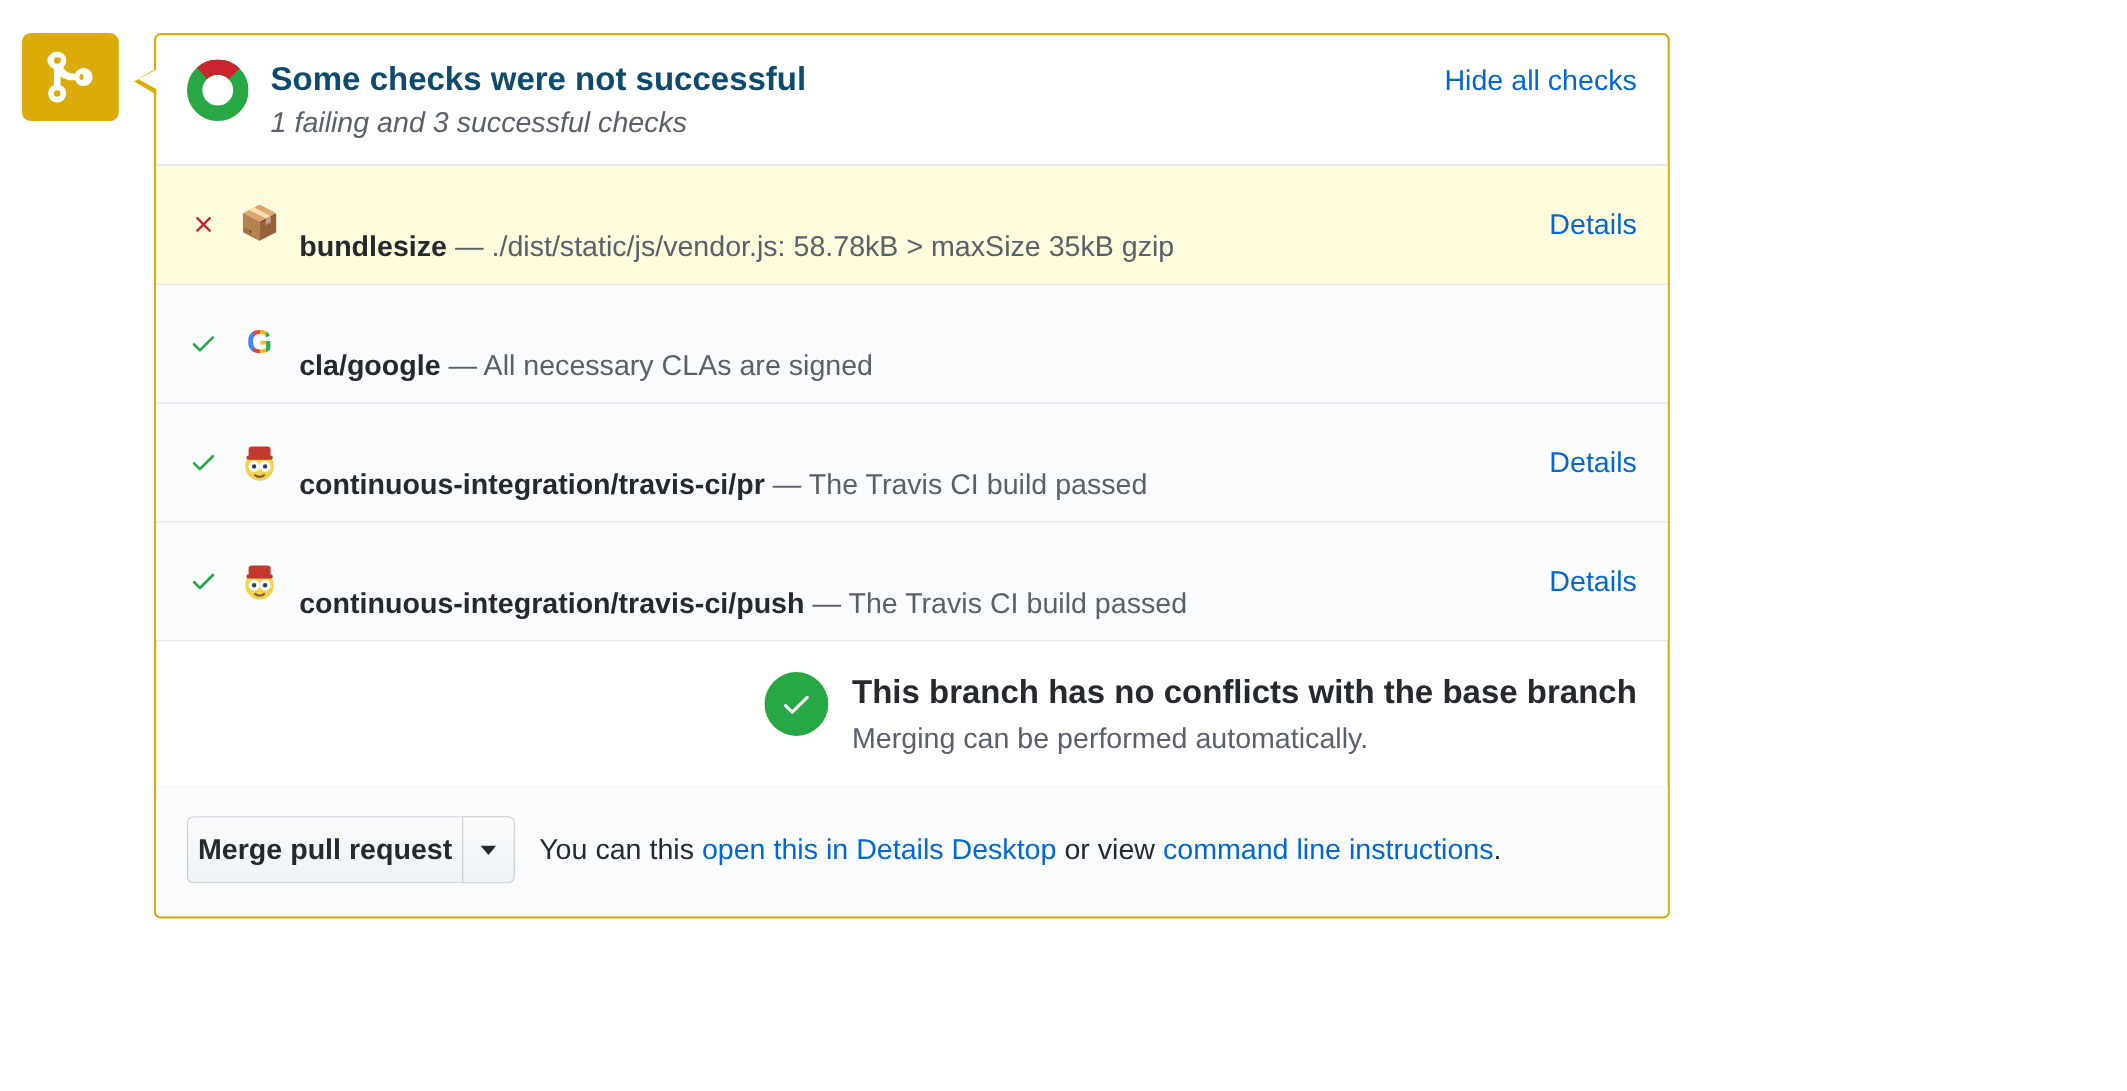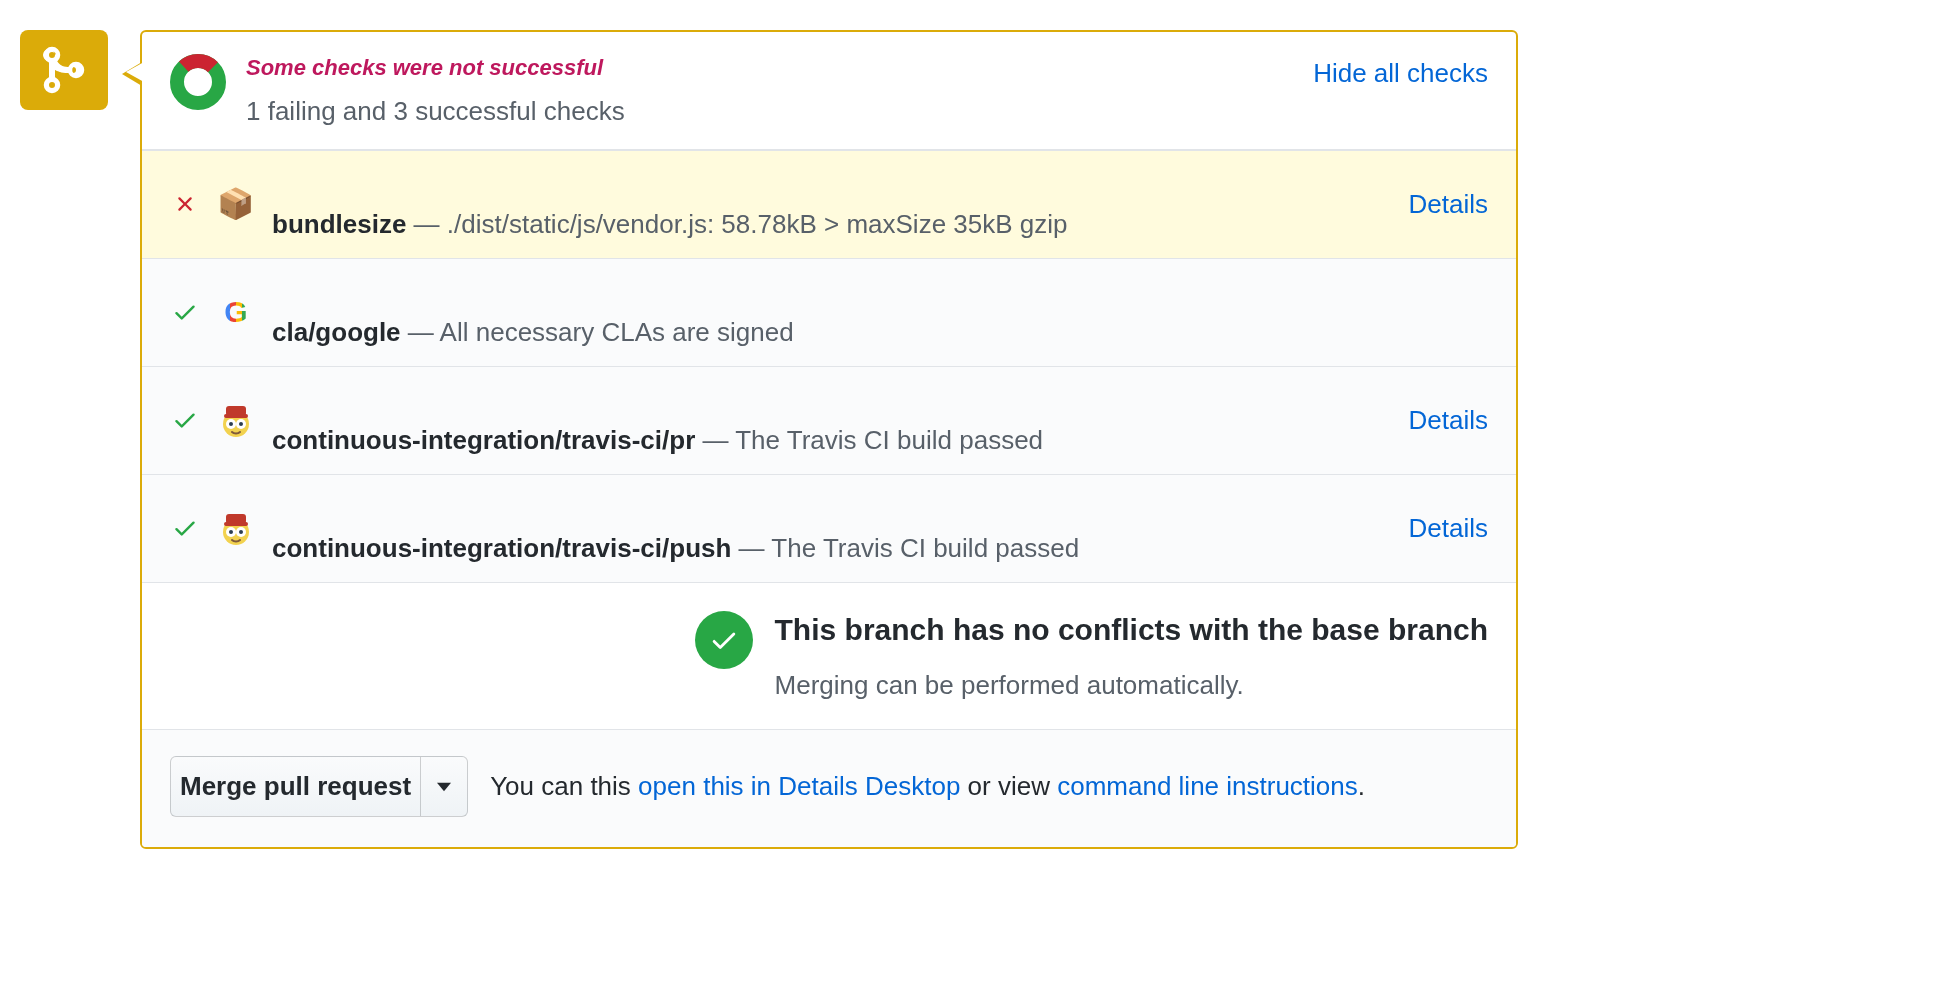--- a/index.html
+++ b/index.html
@@ -69,30 +69,30 @@
     display: flex;
     align-items: flex-start;
     padding: 22px 28px 22px 28px;
   }
   .donut {
     flex: 0 0 auto;
     margin-right: 20px;
   }
   .summary-text { flex: 1 1 auto; }
   .summary-title {
-    font-size: 22px;
+    font-size: 30px;
     font-weight: 600;
-    color: #be185d;
+    color: #0c4a6e;
     line-height: 1.25;
+  }
+  .summary-sub {
+    font-size: 26px;
+    color: #586069;
+    margin-top: 4px;
     font-style: italic;
-  }
-  .summary-sub {
-    font-size: 26px;
-    color: #586069;
-    margin-top: 14px;
   }
   .hide-checks {
     flex: 0 0 auto;
     font-size: 26px;
     color: #0366d6;
     cursor: pointer;
     white-space: nowrap;
     margin-left: 20px;
     padding-top: 4px;
   }
@@ -172,21 +172,21 @@
   .merge-status-icon svg { width: 30px; height: 30px; }
   .merge-title {
     font-size: 30px;
     font-weight: 600;
     color: #24292e;
     line-height: 1.25;
   }
   .merge-sub {
     font-size: 26px;
     color: #586069;
-    margin-top: 22px;
+    margin-top: 8px;
   }
 
   
   .merge-actions {
     padding: 26px 28px 30px 28px;
     border-top: 1px solid #e1e4e8;
     background: #fafbfc;
     display: flex;
     align-items: center;
     border-bottom-left-radius: 4px;

